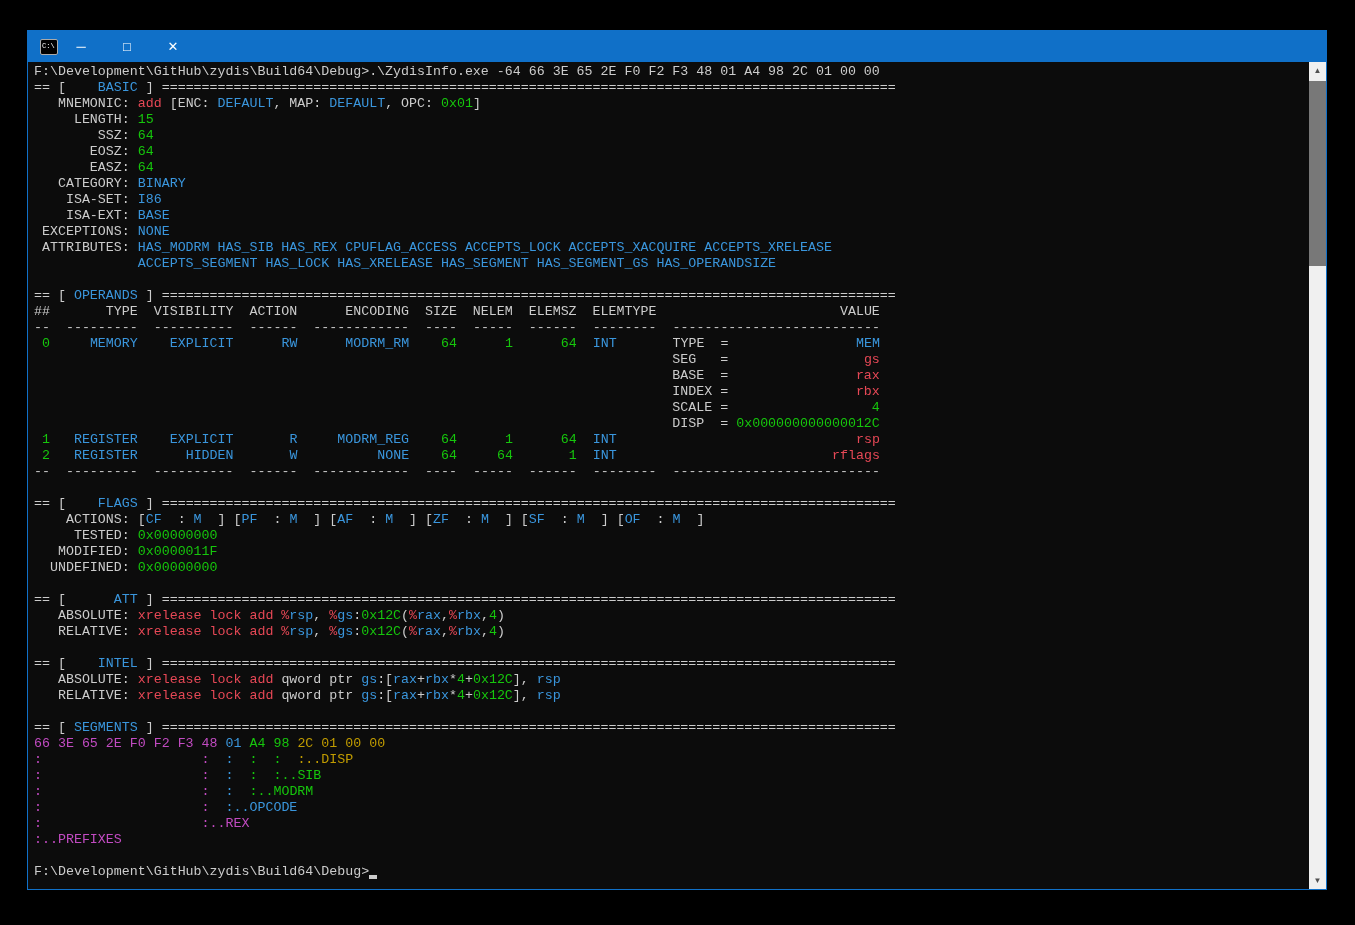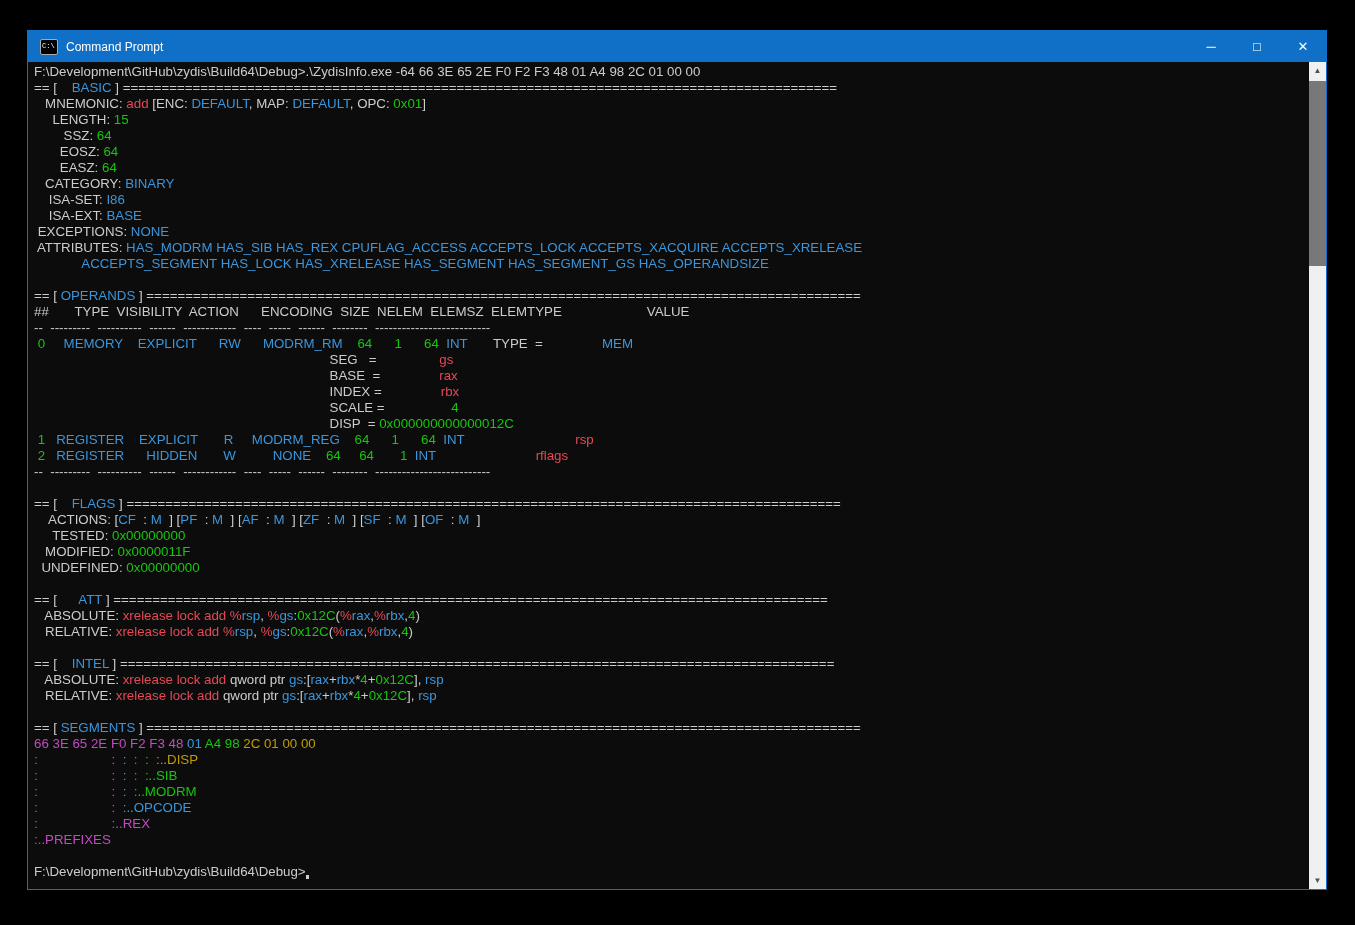--- a/index.html
+++ b/index.html
@@ -12,39 +12,38 @@
   .app-icon{width:15px;height:14px;margin-left:12px;background:#000;border:1px solid #aaa;
             border-radius:2px;color:#fff;font-size:7px;line-height:12px;padding-left:1px;
             font-family:"Liberation Mono",monospace;overflow:hidden}
   .title{color:#fff;font-size:12px;margin-left:8px;flex:1;
          font-family:"Liberation Sans",sans-serif}
   .controls{display:flex;height:100%}
   .wbtn{width:46px;height:100%;display:flex;align-items:center;justify-content:center;
         color:#fff;font-size:13px;cursor:default}
   .console-wrap{flex:1;display:flex;min-height:0}
   .console{flex:1;padding:2px 0 0 6px;overflow:hidden;
-           font-family:Liberation Sans, sans-serif;
+           font-family:Liberation Mono, monospace;
            font-size:13.3px;line-height:16px;white-space:pre;color:var(--w)}
   .line{height:16px}
   .c-w{color:var(--w)} .c-b{color:var(--b)} .c-g{color:var(--g)}
   .c-r{color:var(--r)} .c-m{color:var(--m)} .c-y{color:var(--y)}
   .c-cur{box-shadow:inset 0 -4px 0 var(--w)}
   .scrollbar{flex:0 0 17px;background:var(--scroll-track);display:flex;flex-direction:column}
   .sb-arrow{height:17px;display:flex;align-items:center;justify-content:center;
             font-size:8px;color:#505050}
   .sb-track{flex:1;position:relative}
   .sb-thumb{position:absolute;top:2px;left:0;width:17px;height:185px;background:var(--scroll-thumb)}
 </style>
 </head>
 <body>
 
 <div class="window">
   <div class="titlebar">
     <span class="app-icon">C:\</span>
-    <span class="title">Command Prompt</span>
     <div class="controls">
       <div class="wbtn">
         <span>─</span>
       </div>
       <div class="wbtn">
         <span>□</span>
       </div>
       <div class="wbtn">
         <span>✕</span>
       </div>

